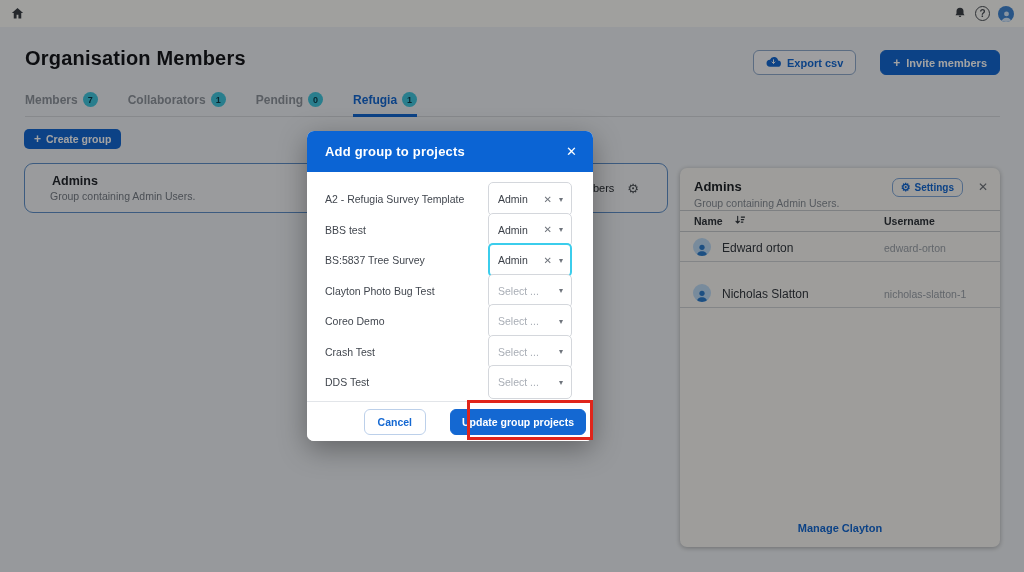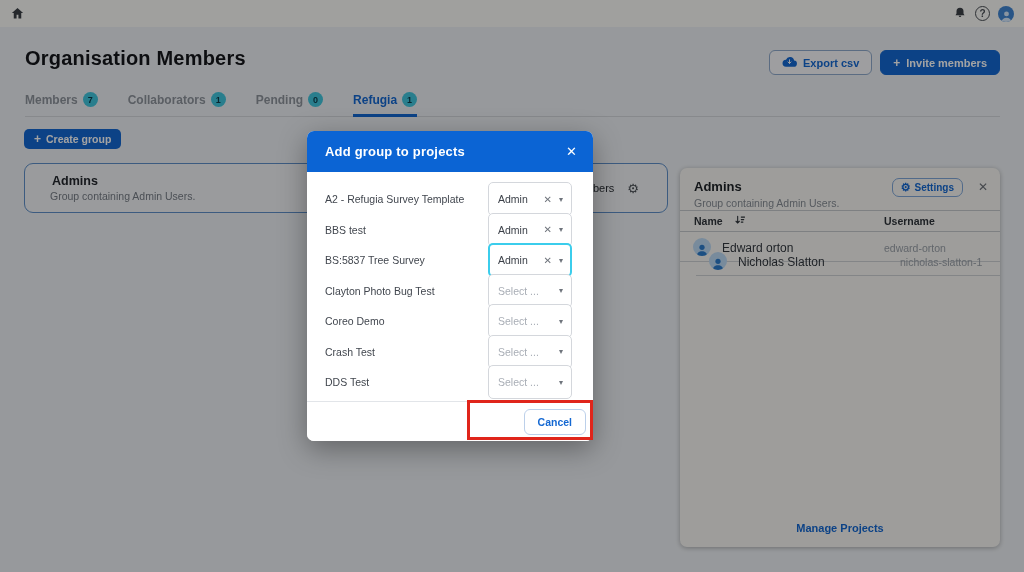--- a/index.html
+++ b/index.html
@@ -11,21 +11,21 @@
   .topbar { position:absolute; top:0; left:0; right:0; height:27px; background:#fbfbf8;
             display:flex; align-items:center; padding:0 10px; }
   .topbar svg { display:block; }
   .tb-right { margin-left:auto; display:flex; align-items:center; gap:8px; }
   .help-circle { width:15px; height:15px; border:1.4px solid #4a4f55; border-radius:50%;
                  color:#4a4f55; font-size:10px; font-weight:700; display:flex; align-items:center; justify-content:center; }
   .tb-avatar { width:16px; height:16px; border-radius:50%; background:#4186d2; display:flex; align-items:flex-end; justify-content:center; overflow:hidden; }
 
   
   .page-title { position:absolute; top:47px; left:25px; font-size:20px; font-weight:800; color:#15171b; letter-spacing:.2px; }
-  .header-actions { position:absolute; top:50px; right:24px; display:flex; gap:8px; }
+  .header-actions { position:absolute; top:50px; right:24px; display:flex; gap:24px; }
   .btn { display:inline-flex; align-items:center; gap:6px; border-radius:6px; font-weight:700; cursor:pointer; }
   .btn-outline { background:rgba(255,255,255,.55); border:1px solid #8fa9cc; color:#1468d2; font-size:11px; padding:5px 12px; }
   .btn-solid { background:#1468d2; border:1px solid #1468d2; color:#fff; font-size:11px; padding:5px 12px; }
   .plus-glyph { font-size:12px; font-weight:700; line-height:1; }
 
   
   .tabs { position:absolute; top:92px; left:25px; right:24px; display:flex; gap:30px;
           border-bottom:1px solid #d3d7dc; padding-bottom:9px; }
   .tab { position:relative; display:inline-flex; align-items:center; gap:5px; font-size:12px; font-weight:700; color:#8d939c; cursor:pointer; }
   .tab-badge { min-width:15px; height:15px; padding:0 3px; border-radius:8px; background:#41c5dd; color:#0d3c4a;
@@ -198,32 +198,32 @@
     <div class="p-row" style="top:64px;">
       <span class="avatar">
         <svg width="14" height="14" viewBox="0 0 24 24" fill="#2d7ccc">
             <circle cx="12" cy="9" r="4.5"></circle>
             <path d="M3 24c0-5 4-8 9-8s9 3 9 8z"></path>
           </svg>
       </span>
       <span class="m-name">Edward orton</span>
       <span class="m-user">edward-orton</span>
     </div>
-    <div class="p-row" style="top:78px;margin-left:16px;">
+    <div class="p-row" style="top:110px;">
       <span class="avatar">
         <svg width="14" height="14" viewBox="0 0 24 24" fill="#2d7ccc">
             <circle cx="12" cy="9" r="4.5"></circle>
             <path d="M3 24c0-5 4-8 9-8s9 3 9 8z"></path>
           </svg>
       </span>
       <span class="m-name">Nicholas Slatton</span>
       <span class="m-user">nicholas-slatton-1</span>
     </div>
 
-    <div class="manage">Manage Projects</div>
+    <div class="manage">Manage Clayton</div>
   </aside>
 
   <div class="overlay"></div>
 
   <div class="modal">
     <div class="m-header">
       <span class="m-title">Add group to projects</span>
       <span class="m-close">✕</span>
     </div>
     <div class="m-body">
@@ -288,18 +288,19 @@
       </div>
 
       <div class="mrow">
         <span class="mlabel"></span>
 
       </div>
 
     </div>
     <div class="m-footer">
       <button class="btn-cancel">Cancel</button>
+      <button class="btn-update">Update group projects</button>
     </div>
   </div>
 
   <div class="annotation"></div>
 
 </div>
 
 </body></html>

